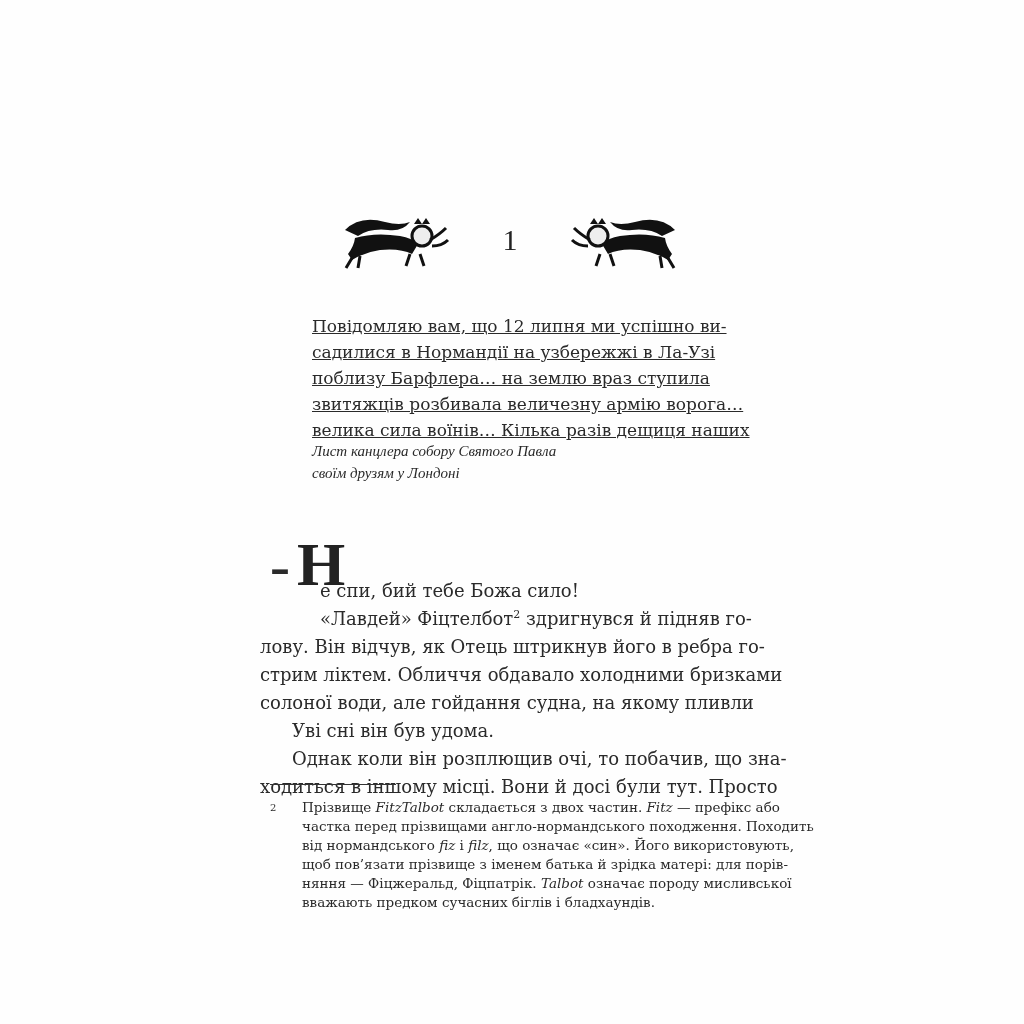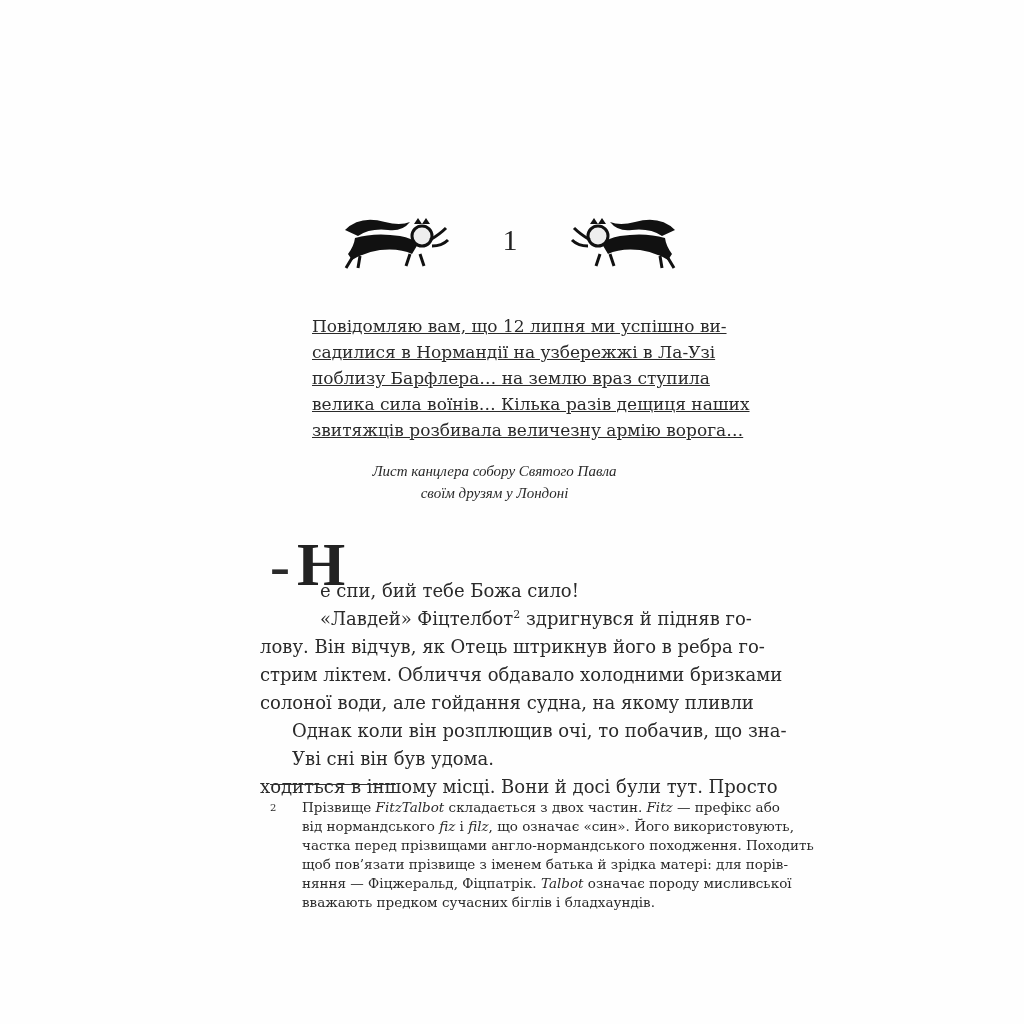--- a/index.html
+++ b/index.html
@@ -3,21 +3,21 @@
 <meta charset="utf-8">
 <style>
   html, body { margin:0; padding:0; }
   body { width:1024px; height:1024px; background:#fefefe; position:relative; overflow:hidden;
          font-family:"DejaVu Serif", "Liberation Serif", serif; color:#2a2a2a; }
   .ornament-row { position:absolute; top:210px; left:340px; width:340px; height:60px; display:flex; align-items:center; justify-content:space-between; }
   .griffin { width:110px; height:60px; }
   .chapter-num { font-size:30px; color:#222; font-family:"Liberation Serif", serif; }
   .epigraph { position:absolute; left:312px; top:313px; width:365px; font-size:17px; line-height:26px; text-align:justify; }
   .epigraph .line { display:block; text-align:justify; text-align-last:justify; white-space:nowrap;text-decoration:underline; }
-  .attribution { position:absolute; left:312px; top:440px; width:365px; font-style:italic; font-size:15px; line-height:22px; text-align:center; font-family:"Liberation Serif", serif;margin-top:20px; }
+  .attribution { position:absolute; left:312px; top:440px; width:365px; font-style:italic; font-size:15px; line-height:22px; text-align:left; font-family:"Liberation Serif", serif; }
   .attribution span { display:block; }
   .body { position:absolute; left:260px; top:533px; width:426px; font-size:18px; line-height:28px;margin-top:44px; }
   .body .line { display:block; white-space:nowrap; text-align:justify; text-align-last:justify; }
   .body .line.last { text-align-last:left; }
   .body .indent { padding-left:32px; }
   .dash { position:absolute; left:270px; top:548px; font-size:40px; line-height:40px; font-weight:bold; }
   .dropcap { position:absolute; left:297px; top:536px; font-size:62px; line-height:56px; font-family:"Liberation Serif", serif; font-weight:bold; color:#222; }
   .first-lines { padding-left:60px; }
   sup { font-size:11px; vertical-align:super; line-height:0; }
   .rule { position:absolute; left:270px; top:784px; width:126px; height:1px; background:#333; }
@@ -46,47 +46,47 @@
     <circle cx="82" cy="26" r="10" fill="#eee" stroke="#111" stroke-width="3"></circle>
     <path d="M74 14 L78 8 L82 14 L86 8 L90 14 Z" fill="#111"></path>
     <path d="M90 30 Q100 24 106 18 M92 36 Q102 36 108 30 M70 44 L66 56 M80 44 L84 56 M12 48 L6 58 M20 46 L18 58" stroke="#111" stroke-width="3" fill="none"></path>
   </svg>
 </div>
 
 <div class="epigraph">
   <span class="line">Повідомляю вам, що 12 липня ми успішно ви-</span>
   <span class="line">садилися в Нормандії на узбережжі в Ла-Узі</span>
   <span class="line">поблизу Барфлера… на землю враз ступила</span>
+  <span class="line">звитяжців розбивала величезну армію ворога…</span>
   <span class="line">велика сила воїнів… Кілька разів дещиця наших</span>
-  <span class="line">звитяжців розбивала величезну армію ворога…</span>
 </div>
 <div class="attribution">
   <span>Лист канцлера собору Святого Павла</span>
   <span>своїм друзям у Лондоні</span>
 </div>
 
 <span class="dash">–</span>
 <span class="dropcap">Н</span>
 
 <div class="body">
   <span class="line last first-lines">е спи, бий тебе Божа сило!</span>
   <span class="line first-lines"><span>«Лавдей» Фіцтелбот</span><sup>2</sup><span> здригнувся й підняв го-</span></span>
   <span class="line">лову. Він відчув, як Отець штрикнув його в ребра го-</span>
   <span class="line">стрим ліктем. Обличчя обдавало холодними бризками</span>
   <span class="line">солоної води, але гойдання судна, на якому пливли</span>
+  <span class="line last indent">Уві сні він був удома.</span>
   <span class="line indent">Однак коли він розплющив очі, то побачив, що зна-</span>
-  <span class="line last indent">Уві сні він був удома.</span>
   <span class="line">ходиться в іншому місці. Вони й досі були тут. Просто</span>
 </div>
 
 <div class="rule"></div>
 
 <div class="footnote">
   <span class="fn-mark">2</span>
   <div class="fn-text">
     <span class="line"><span>Прізвище </span><i>FitzTalbot</i><span> складається з двох частин. </span><i>Fitz</i><span> — префікс або</span></span>
+    <span class="line">частка перед прізвищами англо-нормандського походження. Походить</span>
     <span class="line"><span>від нормандського </span><i>fiz</i><span> і </span><i>filz</i><span>, що означає «син». Його використовують,</span></span>
-    <span class="line">частка перед прізвищами англо-нормандського походження. Походить</span>
     <span class="line">щоб пов’язати прізвище з іменем батька й зрідка матері: для порів-</span>
     <span class="line"><span>няння — Фіцжеральд, Фіцпатрік. </span><i>Talbot</i><span> означає породу мисливської</span></span>
     <span class="line last">вважають предком сучасних біглів і бладхаундів.</span>
   </div>
 </div>
 
 </body></html>

